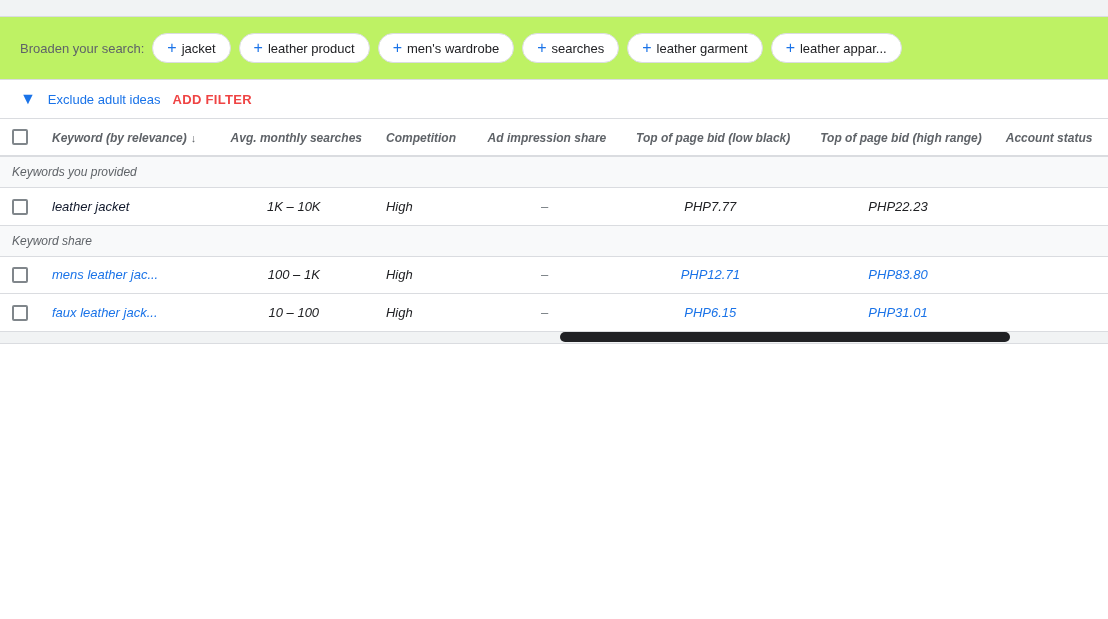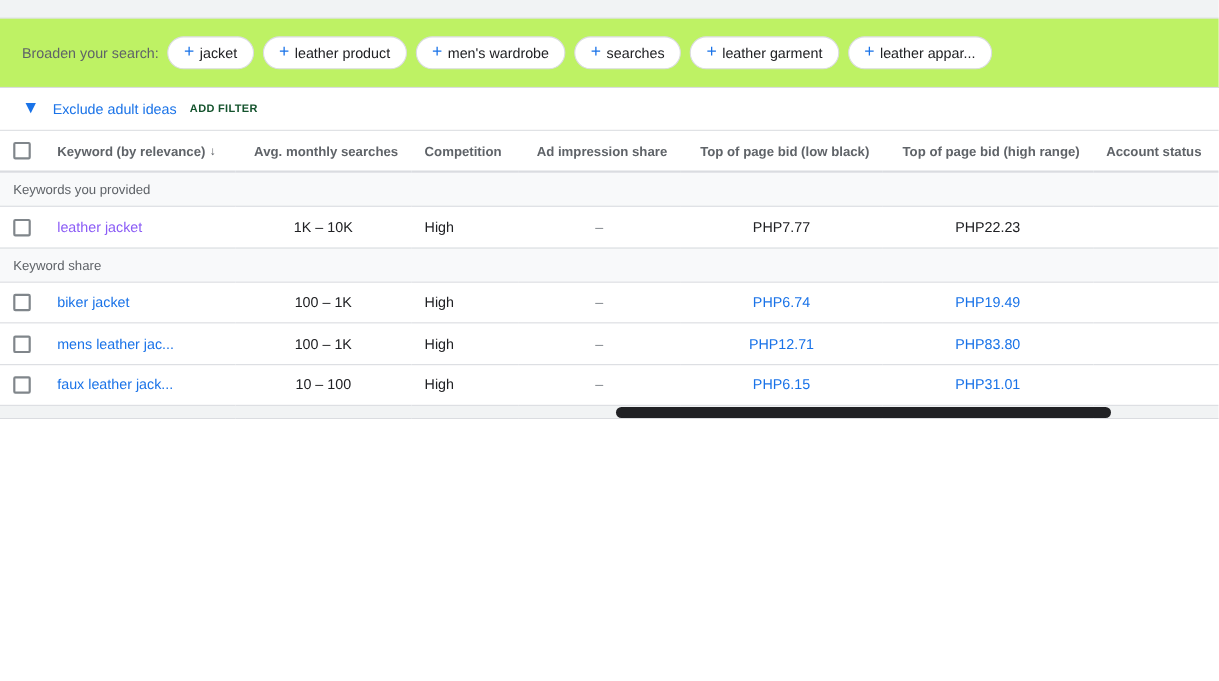--- a/index.html
+++ b/index.html
@@ -69,35 +69,36 @@
       color: #1a73e8;
       font-size: 16px;
     }
     .filter-link {
       color: #1a73e8;
       cursor: pointer;
       font-size: 13px;
       text-decoration: none;
     }
     .add-filter-btn {
-      font-size: 10px;
+      font-size: 13px;
       font-weight: 600;
-      color: #14532d;
+      color: #ef4444;
       cursor: pointer;
       letter-spacing: 0.3px;
     }
     .showing-text {
       font-size: 13px;
       color: #5f6368;
     }
 
     
     .table-container {
       overflow-x: auto;
       background: #fff;
+      font-style: italic;
     }
     table {
       width: 100%;
       border-collapse: collapse;
       min-width: 1000px;
     }
     thead tr {
       background: #fff;
       border-bottom: 1px solid #dadce0;
     }
@@ -148,21 +149,21 @@
       font-weight: 400;
     }
 
     .keyword-link {
       color: #1a73e8;
       cursor: pointer;
       text-decoration: none;
     }
 
     .keyword-plain {
-      color: #8b5cf6;
+      color: #0f172a;
     }
 
     .dash { color: #80868b; }
 
     .competition-high { color: #202124; }
     .competition-link { color: #1a73e8; }
 
     .bid-value { color: #1a73e8; font-size: 13px; }
 
     .th-keyword {
@@ -271,63 +272,45 @@
         <td class="right">PHP7.77</td>
         <td class="right">PHP22.23</td>
         <td></td>
       </tr>
 
       <tr class="section-header">
         <td colspan="8">Keyword share</td>
       </tr>
 
 
+
       <tr>
         <td class="checkbox-cell">
           <span class="checkbox"></span>
         </td>
         <td>
-          <a class="keyword-link">biker jacket</a>
+          <a class="keyword-link">mens leather jac...</a>
         </td>
         <td class="right">100 – 1K</td>
         <td>
           <span class="competition-high">High</span>
         </td>
         <td class="right">
           <span class="dash">–</span>
         </td>
-        <td class="right bid-value">PHP6.74</td>
-        <td class="right bid-value">PHP19.49</td>
+        <td class="right bid-value">PHP12.71</td>
+        <td class="right bid-value">PHP83.80</td>
         <td></td>
       </tr>
 
       <tr>
         <td class="checkbox-cell">
           <span class="checkbox"></span>
         </td>
         <td>
-          <a class="keyword-link">mens leather jac...</a>
-        </td>
-        <td class="right">100 – 1K</td>
-        <td>
-          <span class="competition-high">High</span>
-        </td>
-        <td class="right">
-          <span class="dash">–</span>
-        </td>
-        <td class="right bid-value">PHP12.71</td>
-        <td class="right bid-value">PHP83.80</td>
-        <td></td>
-      </tr>
-
-      <tr>
-        <td class="checkbox-cell">
-          <span class="checkbox"></span>
-        </td>
-        <td>
           <a class="keyword-link">faux leather jack...</a>
         </td>
         <td class="right">10 – 100</td>
         <td>
           <span class="competition-high">High</span>
         </td>
         <td class="right">
           <span class="dash">–</span>
         </td>
         <td class="right bid-value">PHP6.15</td>

